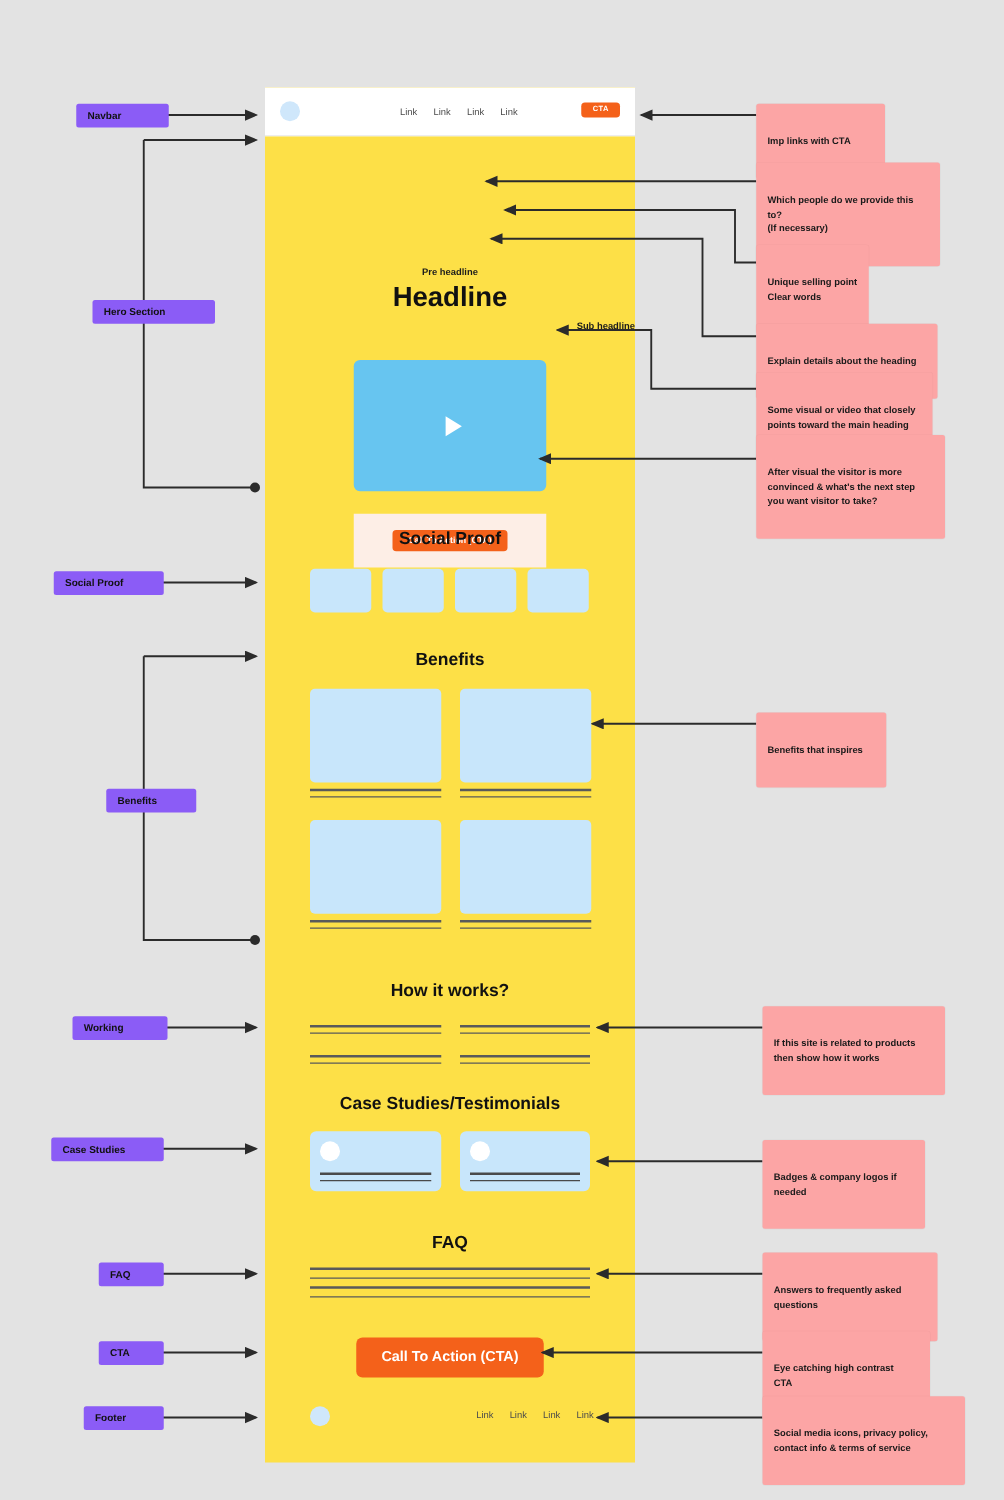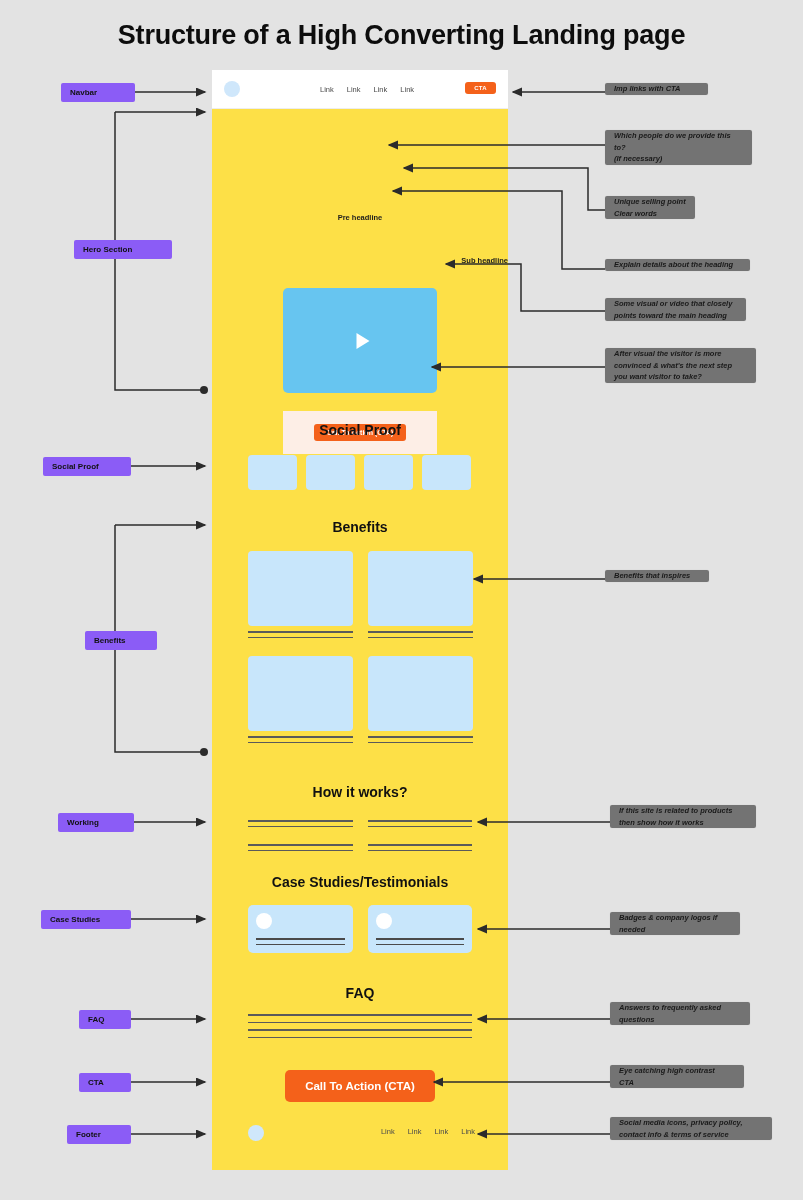--- a/index.html
+++ b/index.html
@@ -123,50 +123,49 @@
   
   .ylabel{
     position:absolute;background:#8b5cf6;
     font-size:8px;font-weight:bold;color:#111;
     padding:5px 9px;border-radius:2px;white-space:nowrap;
     text-align:left;
   }
 
   
   .note{
-    position:absolute;background:#737373;
+    position:absolute;background:#fca5a5;
     font-size:7.5px;font-weight:bold;color:#1a1a1a;line-height:1.55;
-    padding:0 9px;border-radius:2px;
+    padding:24px 9px;border-radius:2px;
     box-shadow:0 0 0 0.5px rgba(0,0,0,0.03);
-    font-style:italic;
   }
 
   svg.wires{position:absolute;left:0;top:0;width:803px;height:1200px;pointer-events:none;}
 </style>
 </head>
 <body>
 
 <div id="stage">
 
-  <div class="page-title">Structure of a High Converting Landing page</div>
 
   <div class="mock">
 
     <div class="mock-nav">
       <div class="nav-logo"></div>
       <div class="nav-links">
         <span>Link</span>
         <span>Link</span>
         <span>Link</span>
         <span>Link</span>
       </div>
       <div class="nav-cta">CTA</div>
     </div>
 
     <div class="pre-headline">Pre headline</div>
+    <div class="headline">Headline</div>
     <div class="sub-headline">Sub headline</div>
 
     <div class="hero-media">
       <div class="play-tri"></div>
     </div>
 
     <div class="cta-band">
       <div class="cta-band-btn">Call To Action (CTA)</div>
     </div>
 

